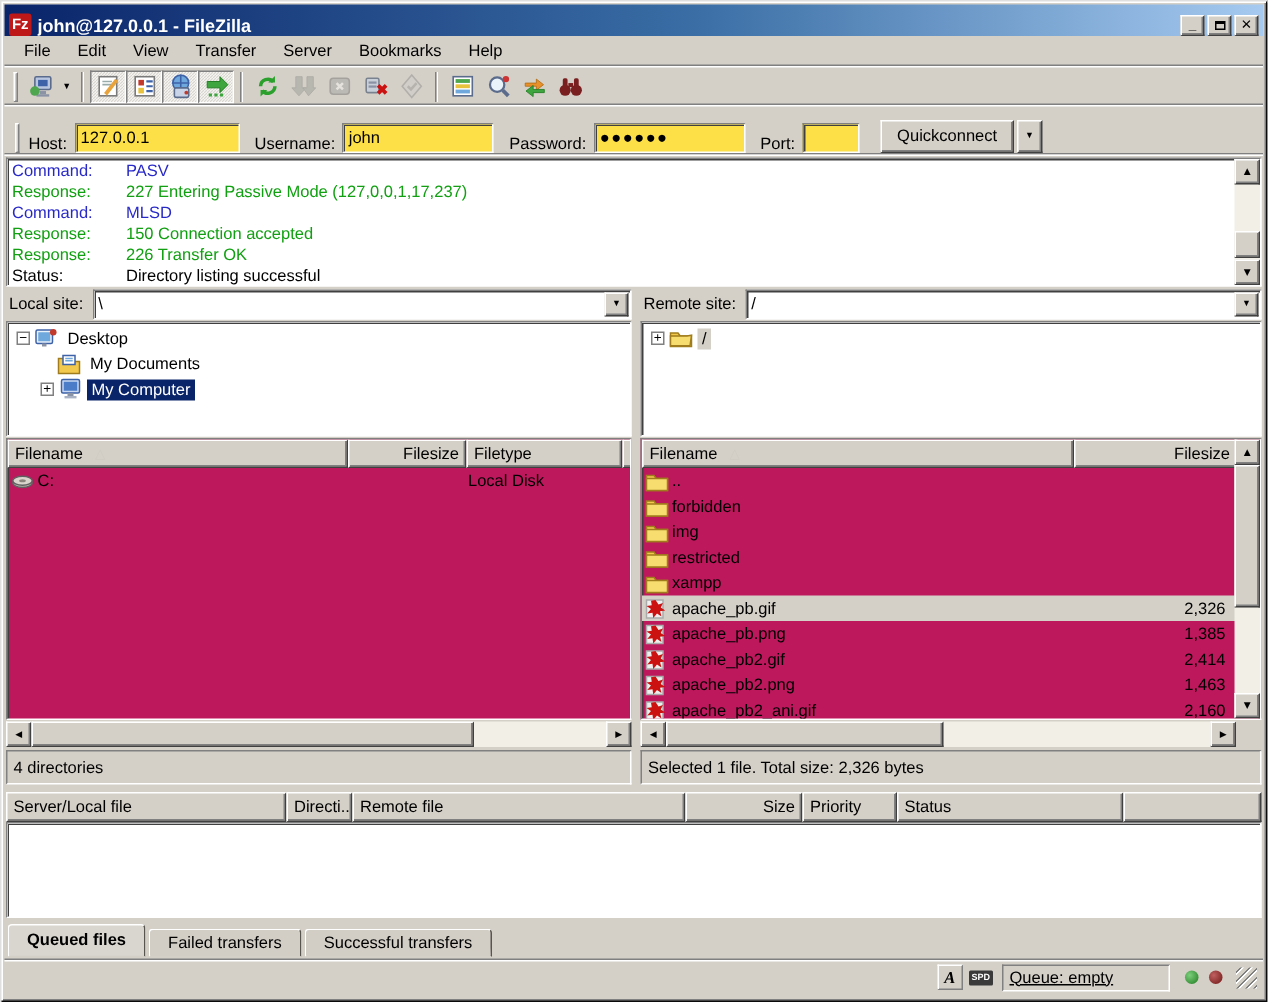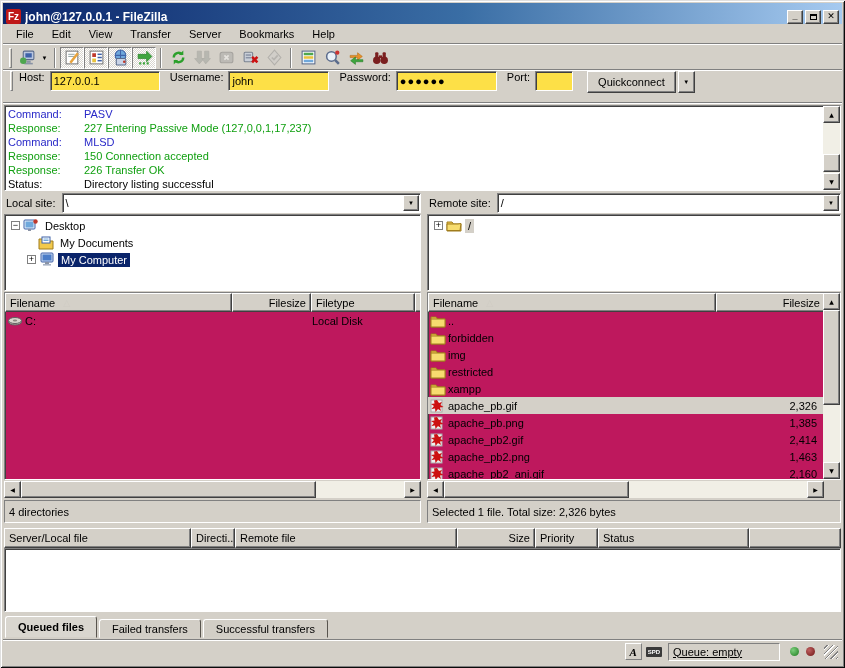--- a/index.html
+++ b/index.html
@@ -35,21 +35,21 @@
   .tb.pressed { border-color:#808080 #fff #fff #808080;
     background-color:#D9D6CF;
     background-image:linear-gradient(45deg,#fff 25%,transparent 25%,transparent 75%,#fff 75%),
                      linear-gradient(45deg,#fff 25%,transparent 25%,transparent 75%,#fff 75%);
     background-size:2px 2px; background-position:0 0,1px 1px; }
   .tb.disabled { opacity:.4; filter:grayscale(.9); cursor:default; }
   .tb svg { width:17px; height:17px; }
   .ddarrow { width:11px; height:22px; display:flex; align-items:center; justify-content:center; font-size:6px; cursor:pointer; }
 
   
-  .qc { position:absolute; left:3px; top:71px; right:3px; height:31px; display:flex; align-items:flex-start; padding-left:4px; }
+  .qc { position:absolute; left:3px; top:71px; right:3px; height:31px; display:flex; align-items:flex-end; padding-left:4px; }
   .qc .grip { margin-right:6px; }
   .qc label { margin:0 5px 0 10px; }
   .field { height:20px; border:1px solid; border-color:#808080 #fff #fff #808080; box-shadow:inset 1px 1px 0 #404040;
     background:#fde047; font-family:inherit; font-size:11px; padding:2px 3px; }
   .qcbtn { height:22px; padding:0 10px; margin-left:14px; background:#D4D0C8; border:1px solid; border-color:#fff #404040 #404040 #fff;
     box-shadow:inset -1px -1px 0 #808080; font-family:inherit; font-size:11px; cursor:pointer; }
   .qcdd { width:17px; height:22px; margin-left:2px; background:#D4D0C8; border:1px solid; border-color:#fff #404040 #404040 #fff;
     box-shadow:inset -1px -1px 0 #808080; font-size:6px; display:flex; align-items:center; justify-content:center; cursor:pointer; }
 
   

